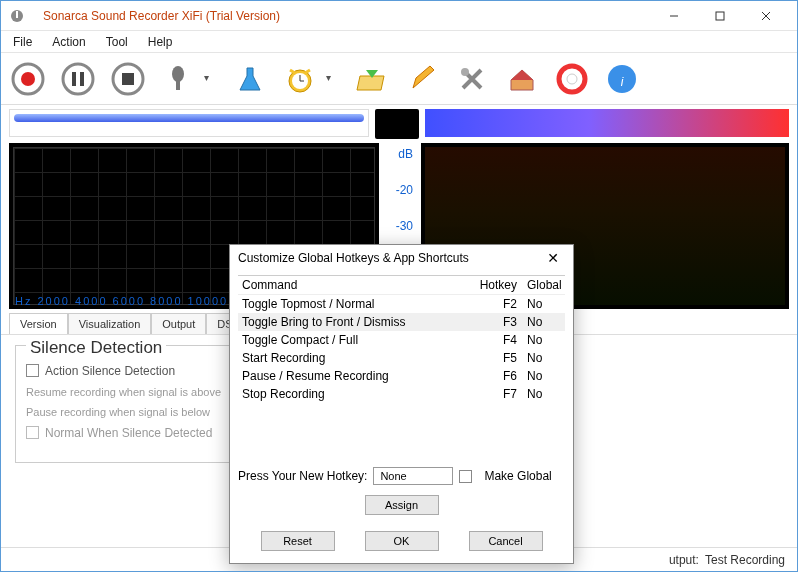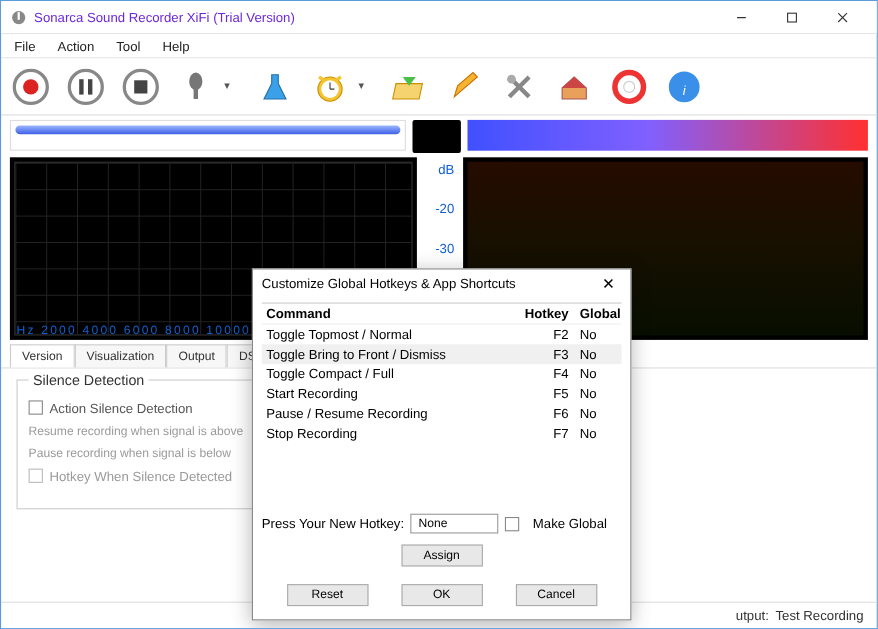--- a/index.html
+++ b/index.html
@@ -1,18 +1,18 @@
 <!DOCTYPE html>
 <html><head>
 <meta charset="utf-8">
 <style>
 * { box-sizing: border-box; margin: 0; padding: 0; font-family: "Segoe UI", Tahoma, sans-serif; font-size: 12px; }
 body { background: #fff; width: 798px; height: 572px; overflow: hidden; position: relative; border: 1px solid #5a9bd8; }
 .titlebar { height: 30px; display: flex; align-items: center; padding: 0 8px; background: #fff; border-bottom: 1px solid #e5e5e5; }
-.titlebar .title { flex: 1; color: #6d28d9; font-size: 12px; }
+.titlebar .title { flex: 1; color: #c2410c; font-size: 12px; margin-left: 12px; }
 .titlebar .app-icon { width: 16px; height: 16px; margin-right: 6px; }
 .win-ctrl { width: 46px; height: 30px; display: inline-flex; align-items: center; justify-content: center; color: #333; }
 .menubar { height: 22px; display: flex; align-items: center; padding: 0 4px; gap: 4px; border-bottom: 1px solid #e5e5e5; }
 .menubar span { padding: 2px 8px; color: #222; cursor: default; }
 .toolbar { height: 52px; display: flex; align-items: center; padding: 4px 6px; gap: 8px; border-bottom: 1px solid #ddd; }
 .tb-btn { width: 42px; height: 42px; display: inline-flex; align-items: center; justify-content: center; position: relative; }
 .tb-drop::after { content: "▾"; position: absolute; right: -10px; top: 14px; font-size: 10px; color: #555; }
 .tb-sep { width: 14px; }
 .waverow { height: 38px; display: flex; gap: 6px; padding: 4px 8px; }
 .waverow .prog { flex: 0 0 360px; height: 28px; background: #fff; border: 1px solid #ddd; position: relative; }
@@ -30,34 +30,34 @@
 .viz .db { width: 30px; display:flex; flex-direction:column; justify-content:space-between; padding:4px 2px; color:#1060d0; font-size:10px; text-align:right;}
 .viz .right { flex:1; background:#000; position:relative; }
 .viz .right .grad { position:absolute; inset:4px;
   background: linear-gradient(to bottom, rgba(170,50,0,0.22) 0%, rgba(130,80,0,0.2) 40%, rgba(40,80,0,0.18) 100%);
 }
 .tabs { display:flex; gap:0; padding: 4px 8px 0 8px; border-bottom:1px solid #ddd; }
 .tab { padding:4px 10px; border:1px solid #ccc; border-bottom:none; background:#f7f7f7; font-size:11px; color:#333; }
 .tab.active { background:#fff; }
 .panel { padding: 10px 14px; }
 .group { border:1px solid #ccc; padding:10px 10px 14px 10px; position:relative; width: 420px; }
-.group .legend { position:absolute; top:-8px; left:10px; background:#fff; padding:0 4px; font-size:13px; color:#333;text-align:right;}
+.group .legend { position:absolute; top:-8px; left:10px; background:#fff; padding:0 4px; font-size:17px; color:#333;text-align:right;}
 .group label { display:block; margin:8px 0; color:#555; font-size:11px; }
 .group .muted { color:#9a9a9a; }
 .chk { display:inline-block; width:13px; height:13px; border:1px solid #888; margin-right:6px; vertical-align:-2px; background:#fff;}
 .statusbar { position:absolute; bottom:0; left:0; right:0; height:24px; border-top:1px solid #ddd;
   display:flex; align-items:center; justify-content:flex-end; padding:0 12px; font-size:11px; color:#333;}
 
 .dialog { position:absolute; left:228px; top:243px; width:345px; background:#fff;
   border:1px solid #888; box-shadow:0 4px 18px rgba(0,0,0,0.3); z-index:50;}
 .dialog .dtitle { height:26px; display:flex; align-items:center; padding:0 8px; font-size:12px; }
 .dialog .dtitle .x { margin-left:auto; font-size:14px; padding:2px 6px;}
 .dialog .table { margin:4px 8px 0 8px; border-top:1px solid #ccc; }
 .dialog .trow { display:flex; padding:2px 4px; font-size:11px; }
-.dialog .trow.head { font-weight:700; color:#000; border-bottom:1px solid #eee;}
+.dialog .trow.head { font-weight:400; color:#000; border-bottom:1px solid #eee;}
 .dialog .trow .c1 { flex:1;}
 .dialog .trow .c2 { width:60px; text-align:right;}
 .dialog .trow .c3 { width:44px; text-align:left; padding-left:10px;}
 .dialog .trow.sel { background:#f0f0f0;}
 .dialog .spacer { height:60px;}
 .dialog .hkrow { display:flex; align-items:center; gap:6px; padding:4px 8px; font-size:11px;}
 .dialog .hkrow input { border:1px solid #999; padding:2px 6px; width:80px; font-size:11px;}
 .dialog .btnrow { display:flex; justify-content:center; gap:30px; padding:10px 0 12px 0;}
 .dialog button, .assignbtn { min-width:74px; padding:3px 12px; font-size:11px; background:#e8e8e8; border:1px solid #aaa;}
 .assignwrap { display:flex; justify-content:center; padding:6px 0;}
@@ -209,21 +209,21 @@
   <div class="tab">DSP A</div>
   <div class="tab">D</div>
 </div>
 
 <div class="panel">
   <div class="group">
     <span class="legend">Silence Detection</span>
     <label><span class="chk"></span><span>Action Silence Detection</span></label>
     <label class="muted">Resume recording when signal is above</label>
     <label class="muted">Pause recording when signal is below</label>
-    <label class="muted"><span class="chk" style="border-color:#bbb"></span><span>Hotkey When Silence Detected</span></label>
+    <label class="muted"><span class="chk" style="border-color:#bbb"></span><span>Normal When Silence Detected</span></label>
   </div>
 </div>
 
 <div class="statusbar">
   <span>utput:</span>
   <span style="width:6px"></span>
   <span>Test Recording</span>
 </div>
 
 <div class="dialog">

